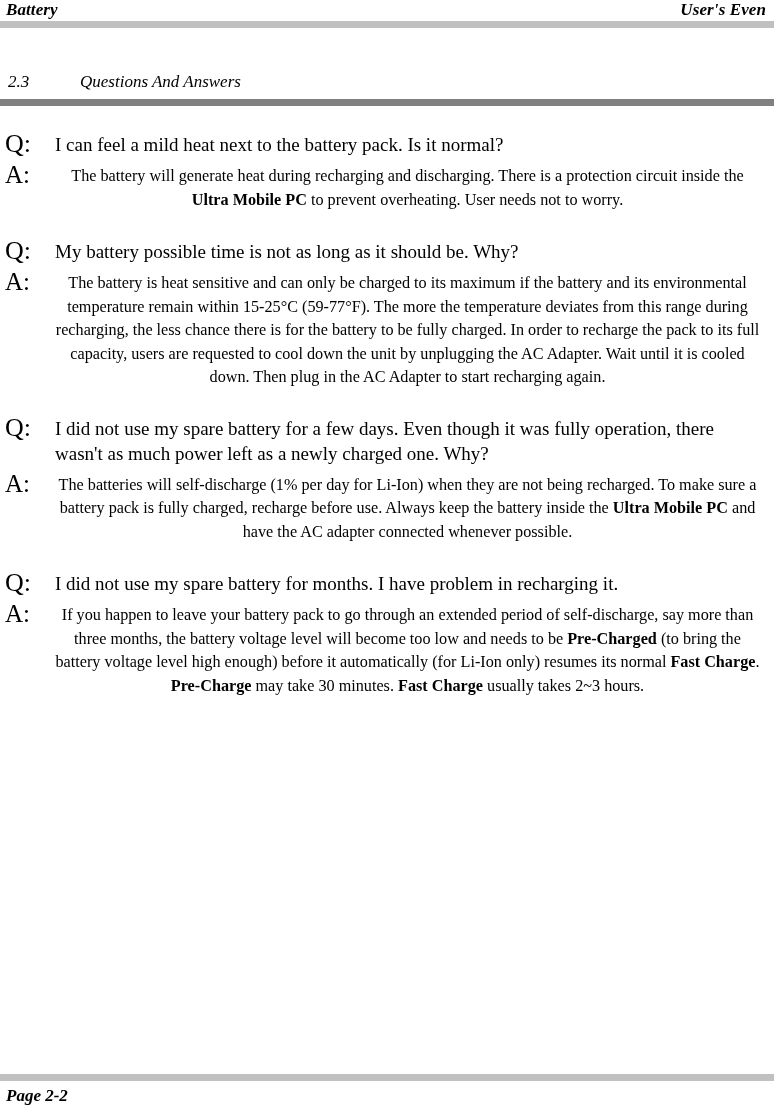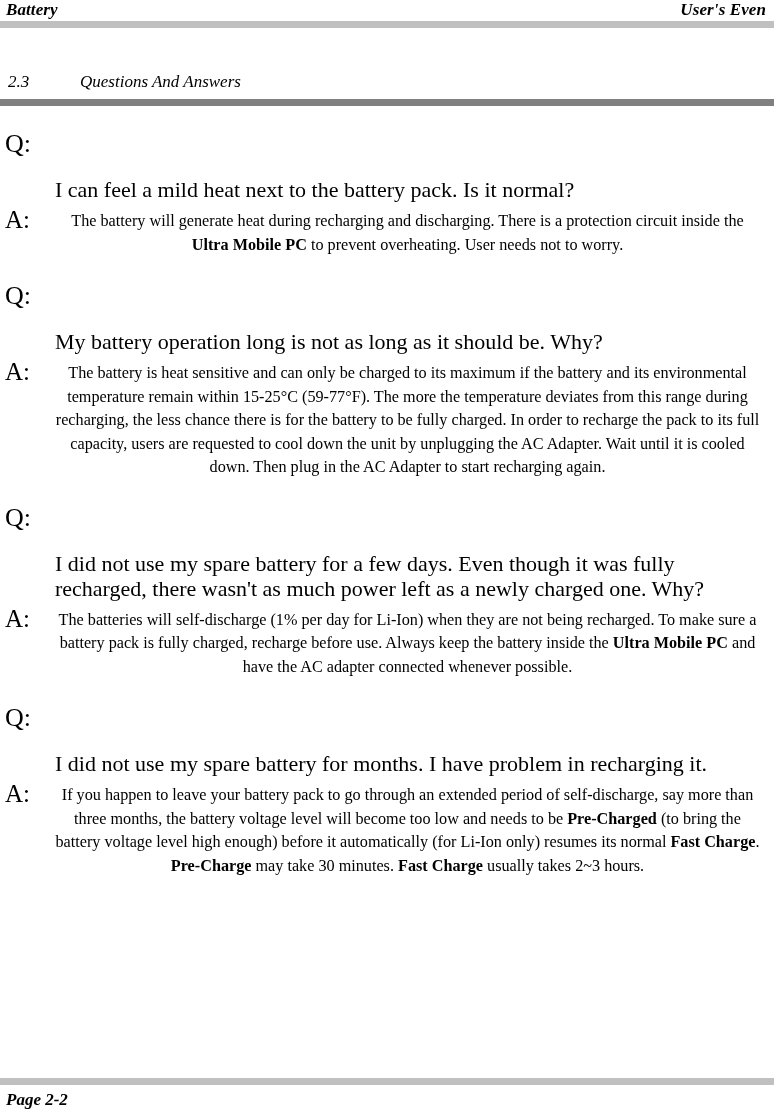--- a/index.html
+++ b/index.html
@@ -96,24 +96,23 @@
   }
   .qa-label.a-label {
     font-size: 25px;
   }
   .qa-text {
     flex: 1 1 auto;
     padding-right: 14px;
     box-sizing: border-box;
   }
   .q-row .qa-text {
-    font-size: 22px;
+    font-size: 19px;
     line-height: 25px;
     padding-top: 1px;
-    margin-top: 45px;
   }
   .a-row {
     margin-top: 5px;
   }
   .a-row .qa-text {
     font-size: 16.2px;
     line-height: 23.5px;
     padding-top: 3px;
     text-align: center;
   }
@@ -124,23 +123,23 @@
   
   .block-1 { margin-bottom: 26px; }
   .block-2 { margin-bottom: 25px; }
   .block-3 { margin-bottom: 26px; }
   .block-4 { margin-bottom: 0; }
 
   
   .page-footer {
     position: absolute;
     left: 0;
-    bottom: 0;
-    width: 774px;
-    height: 40px;
+    bottom: 12px;
+    width: 774px;
+    height: 32px;
   }
   .footer-rule { top: 0; }
   .footer-text {
     position: absolute;
     top: 12px;
     left: 6px;
     font-style: italic;
     font-weight: bold;
     font-size: 17px;
     line-height: 20px;
@@ -171,32 +170,32 @@
     </div>
     <div class="qa-row a-row">
       <span class="qa-label a-label">A:</span>
       <span class="qa-text">The battery will generate heat during recharging and discharging. There is a protection circuit inside the <b>Ultra Mobile PC</b> to prevent overheating. User needs not to worry.</span>
     </div>
   </div>
 
   <div class="qa-block block-2">
     <div class="qa-row q-row">
       <span class="qa-label q-label">Q:</span>
-      <span class="qa-text">My battery operation long is not as long as it should be. Why?</span>
+      <span class="qa-text">My battery possible time is not as long as it should be. Why?</span>
     </div>
     <div class="qa-row a-row">
       <span class="qa-label a-label">A:</span>
       <span class="qa-text">The battery is heat sensitive and can only be charged to its maximum if the battery and its environmental temperature remain within 15-25°C (59-77°F). The more the temperature deviates from this range during recharging, the less chance there is for the battery to be fully charged. In order to recharge the pack to its full capacity, users are requested to cool down the unit by unplugging the AC Adapter. Wait until it is cooled down. Then plug in the AC Adapter to start recharging again.</span>
     </div>
   </div>
 
   <div class="qa-block block-3">
     <div class="qa-row q-row">
       <span class="qa-label q-label">Q:</span>
-      <span class="qa-text">I did not use my spare battery for a few days. Even though it was fully recharged, there wasn't as much power left as a newly charged one. Why?</span>
+      <span class="qa-text">I did not use my spare battery for a few days. Even though it was fully operation, there wasn't as much power left as a newly charged one. Why?</span>
     </div>
     <div class="qa-row a-row">
       <span class="qa-label a-label">A:</span>
       <span class="qa-text">The batteries will self-discharge (1% per day for Li-Ion) when they are not being recharged. To make sure a battery pack is fully charged, recharge before use. Always keep the battery inside the <b>Ultra Mobile PC</b> and have the AC adapter connected whenever possible.</span>
     </div>
   </div>
 
   <div class="qa-block block-4">
     <div class="qa-row q-row">
       <span class="qa-label q-label">Q:</span>

